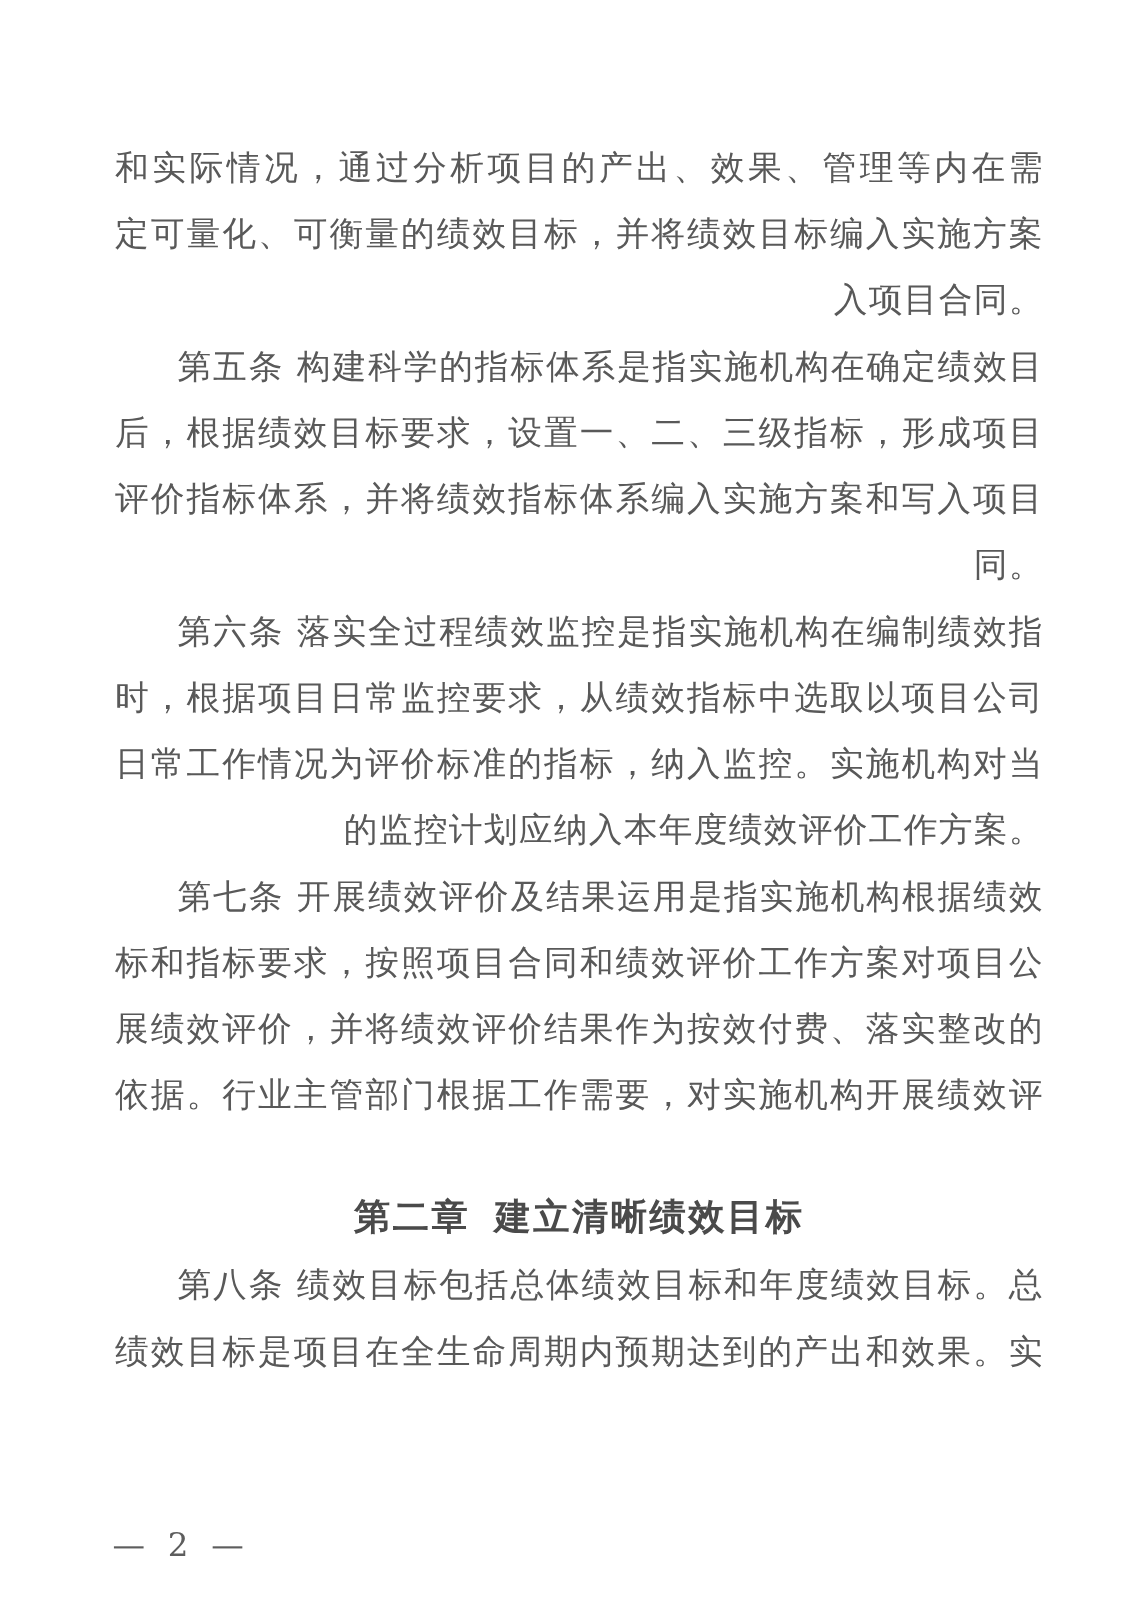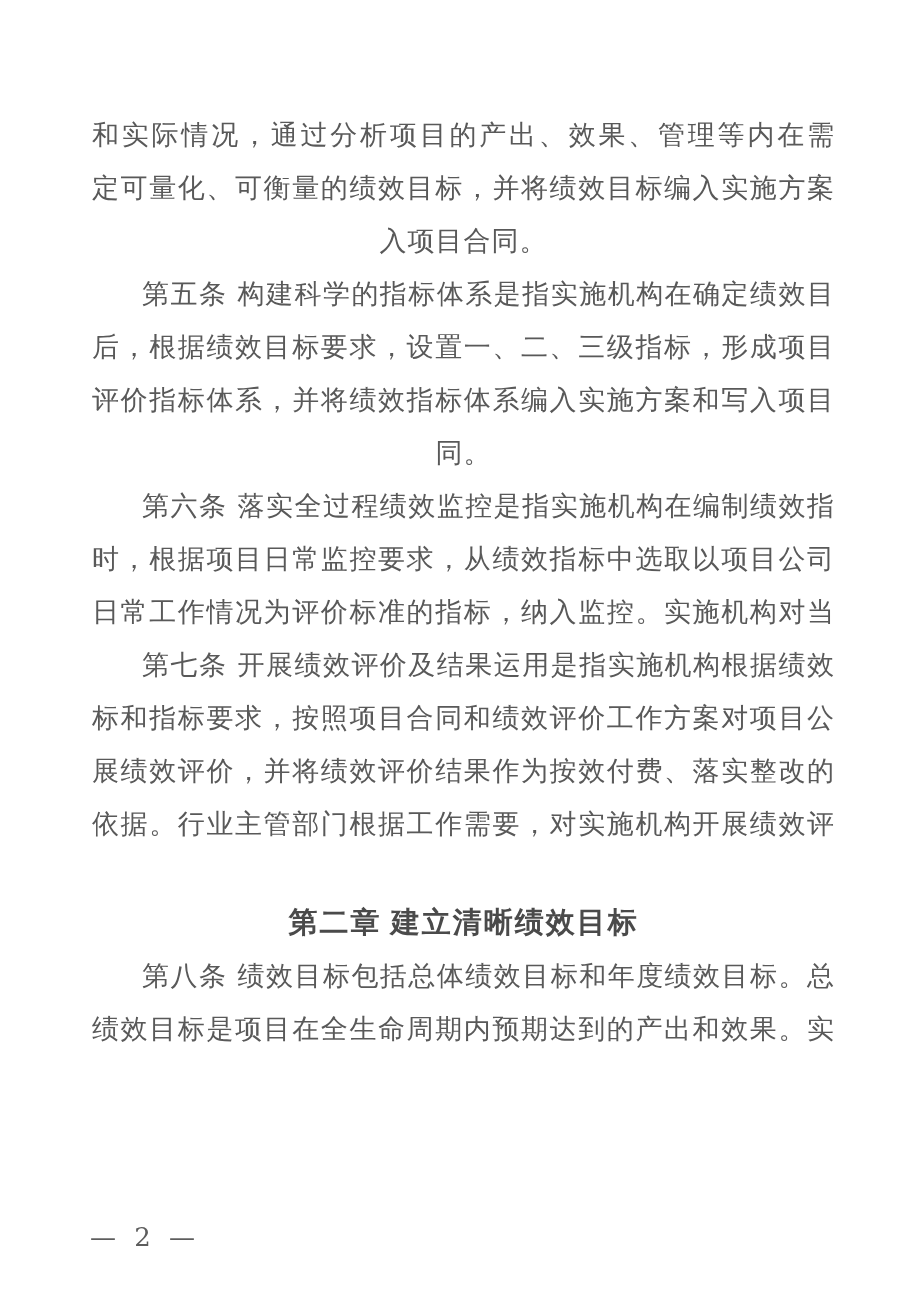--- a/index.html
+++ b/index.html
@@ -29,31 +29,31 @@
   }
   
   .line.fill {
     text-align: justify;
     text-justify: inter-character;
     text-align-last: justify;
     white-space: normal;
   }
   
   .line.end {
-    text-align: center;
+    text-align: right;
     white-space: nowrap;
   }
   
   .line.indent { text-indent: 50px; }
   .chapter-heading {
     margin-top: 46px;
     height: 53px;
     line-height: 53px;
     text-align: center;
-    font-family: Liberation Serif, serif;
+    font-family: Liberation Mono, monospace;
     font-weight: bold;
     font-size: 29px;
     color: #4a4a4a;
     letter-spacing: 2px;
   }
   .page-footer {
     position: absolute;
     left: 90px; top: 1222px;
     height: 30px; line-height: 30px;
     font-size: 26px;
@@ -79,20 +79,21 @@
       <div class="line fill indent">第五条 构建科学的指标体系是指实施机构在确定绩效目标</div>
       <div class="line fill">后，根据绩效目标要求，设置一、二、三级指标，形成项目绩效</div>
       <div class="line fill">评价指标体系，并将绩效指标体系编入实施方案和写入项目合</div>
       <div class="line end">同。</div>
     </div>
 
     <div>
       <div class="line fill indent">第六条 落实全过程绩效监控是指实施机构在编制绩效指标</div>
       <div class="line fill">时，根据项目日常监控要求，从绩效指标中选取以项目公司开展</div>
       <div class="line fill">日常工作情况为评价标准的指标，纳入监控。实施机构对当年度</div>
+      <div class="line end">的监控计划应纳入本年度绩效评价工作方案。</div>
     </div>
 
     <div>
       <div class="line fill indent">第七条 开展绩效评价及结果运用是指实施机构根据绩效目</div>
       <div class="line fill">标和指标要求，按照项目合同和绩效评价工作方案对项目公司开</div>
       <div class="line fill">展绩效评价，并将绩效评价结果作为按效付费、落实整改的重要</div>
       <div class="line fill">依据。行业主管部门根据工作需要，对实施机构开展绩效评价，</div>
     </div>
 
     <div class="chapter-heading">第二章 建立清晰绩效目标</div>

